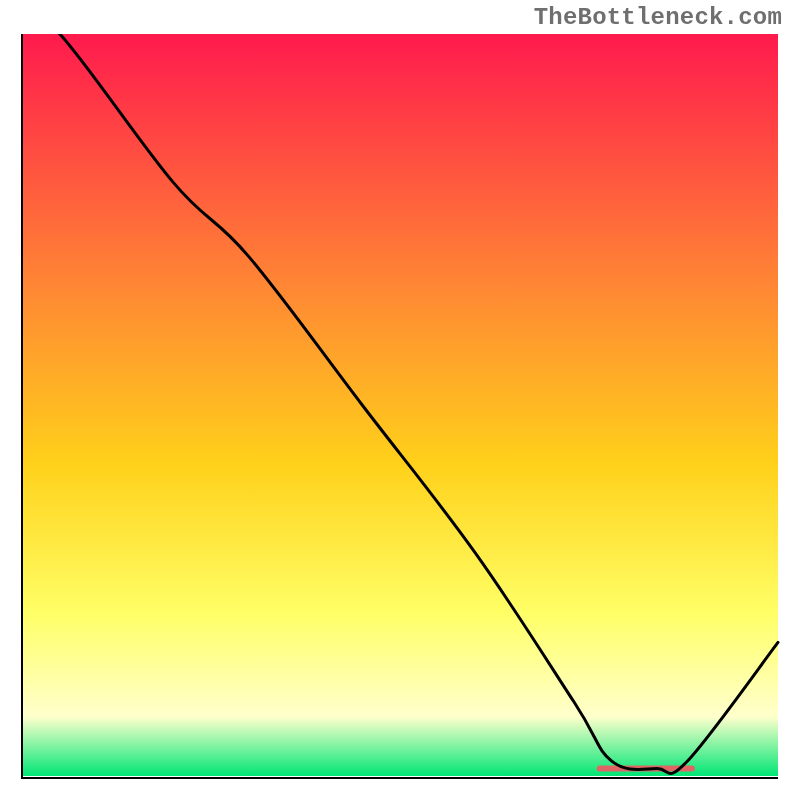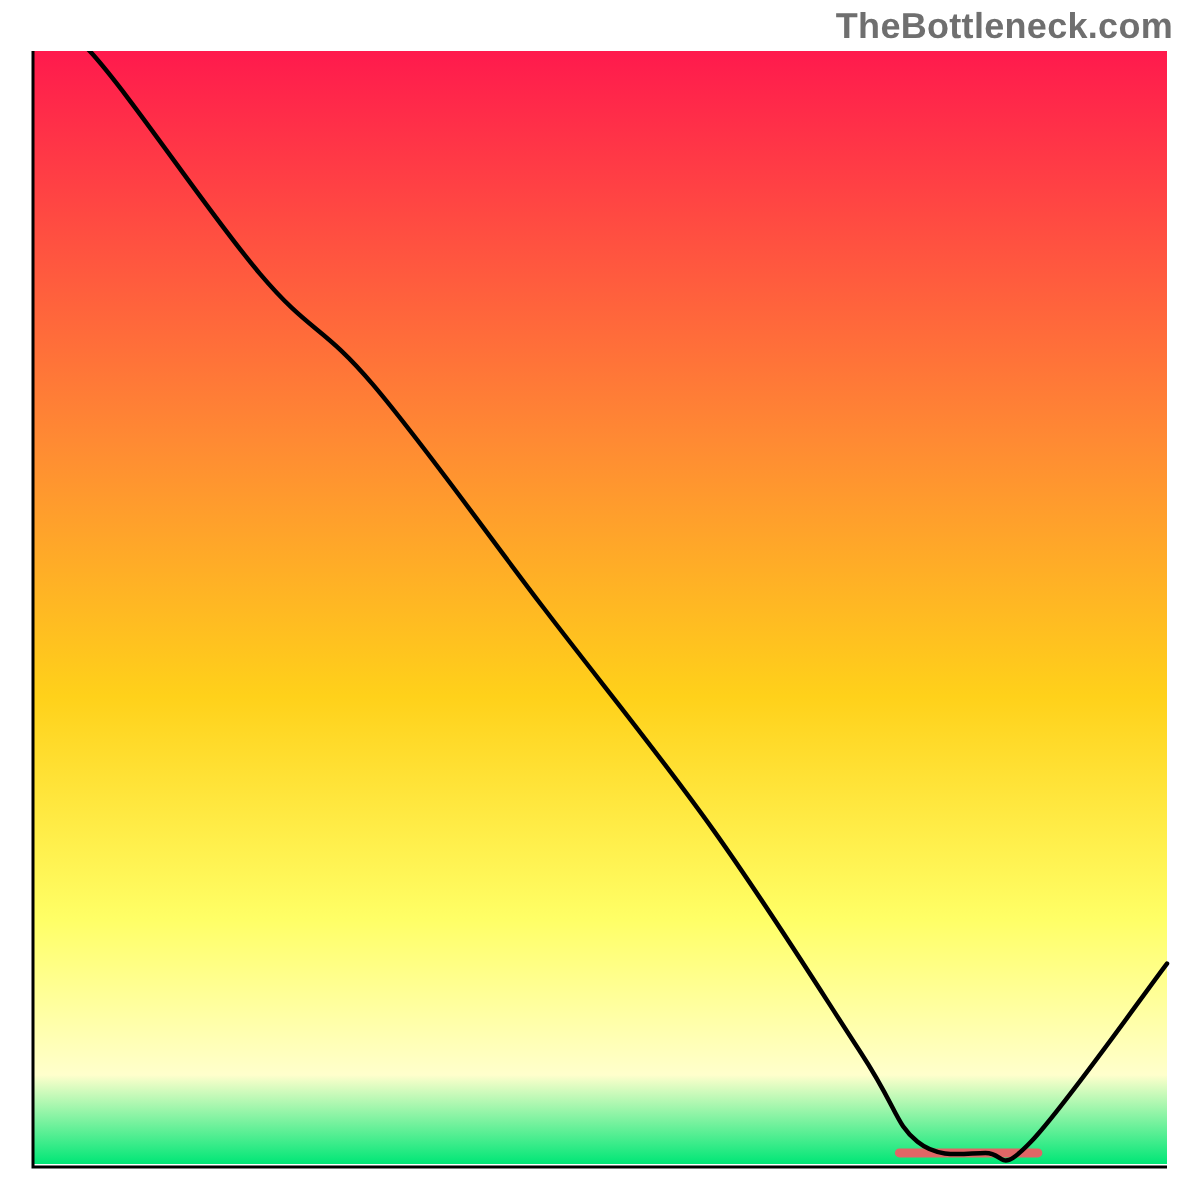--- a/index.html
+++ b/index.html
@@ -18,20 +18,21 @@
   }
   .watermark {
     position: absolute;
     top: 4px;
     right: 18px;
     font-size: 24px;
     font-weight: 600;
     color: #6f6f6f;
     letter-spacing: 0.2px;
     user-select: none;
+    font-family: Liberation Mono, monospace;
   }
   .plot-wrap {
     position: absolute;
     left: 20px;
     top: 34px;
     width: 760px;
     height: 746px;
   }
   svg.plot {
     width: 760px;

